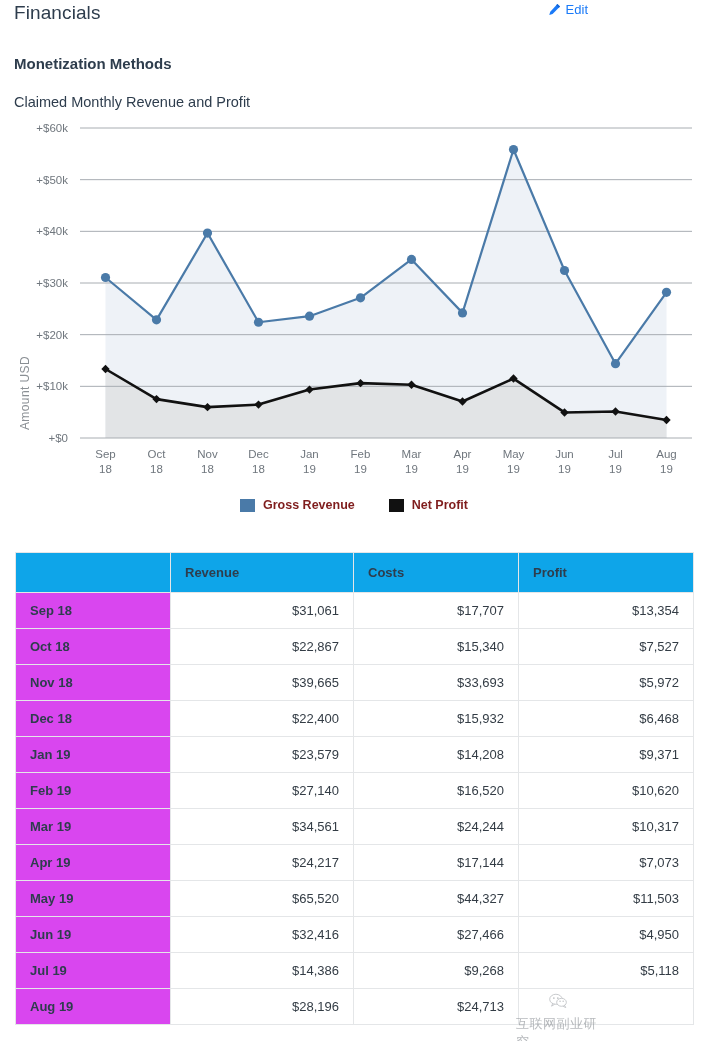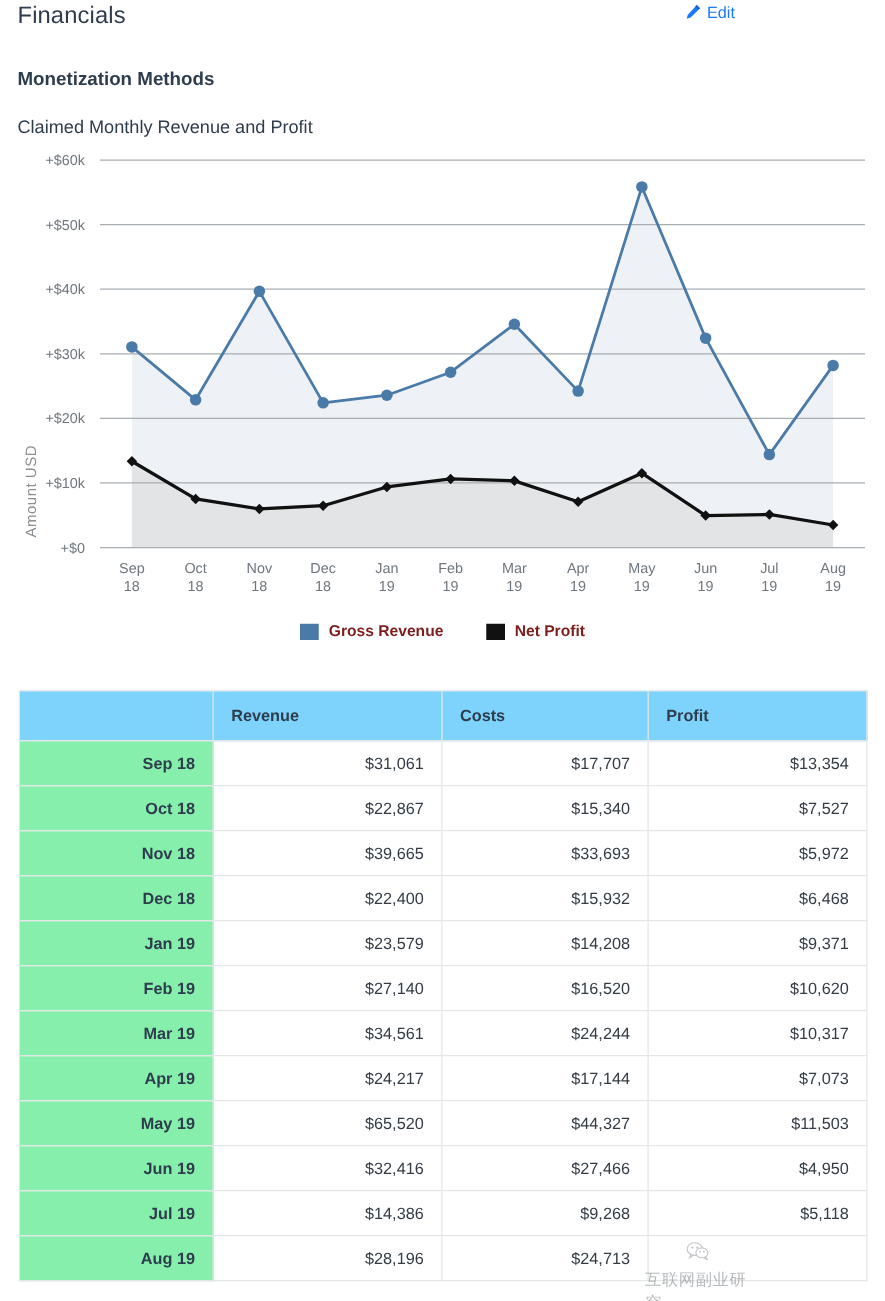--- a/index.html
+++ b/index.html
@@ -60,26 +60,26 @@
   table.fin col.c0 { width: 155px; }
   table.fin col.c1 { width: 183px; }
   table.fin col.c2 { width: 165px; }
   table.fin col.c3 { width: 175px; }
   table.fin th, table.fin td {
     border: 1px solid #e4e6e8;
     height: 36px; padding: 0 14px;
     font-size: 13px; color: #333c45;
   }
   table.fin thead th {
-    background: #7dd3fc; text-align: left;
+    background: #0ea5e9; text-align: left;
     font-weight: bold; font-size: 13px; color: #2e3d4d;
     height: 40px;
   }
   table.fin tbody th.row-label {
-    text-align: right; font-weight: bold; background: #86efac; color: #2e3d4d;
+    text-align: left; font-weight: bold; background: #d946ef; color: #2e3d4d;
   }
   table.fin tbody td { text-align: right; }
 
   .watermark {
     position: absolute; left: 516px; top: 993px;
     display: flex; align-items: center; gap: 6px;
     opacity: .55; pointer-events: none; flex-direction: column;
   }
   .wm-logo { width: 19px; height: 16px; display: block; }
   .wm-text { font-size: 13px; color: #7b8086; letter-spacing: .5px; }

